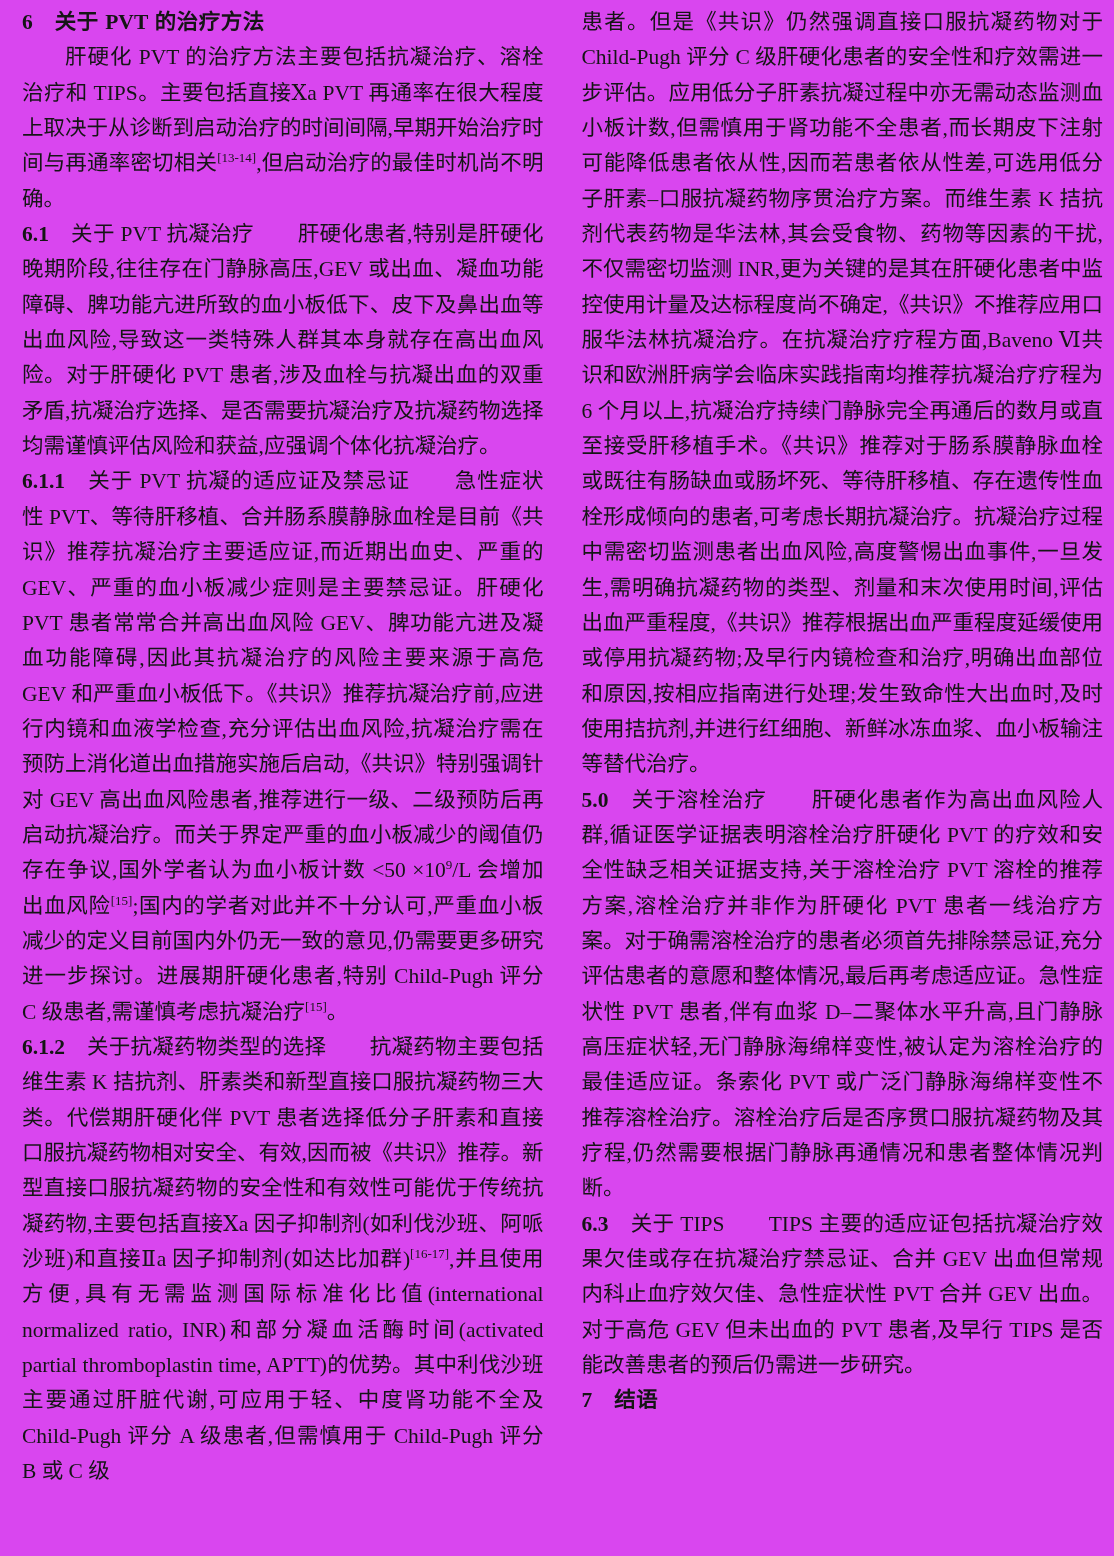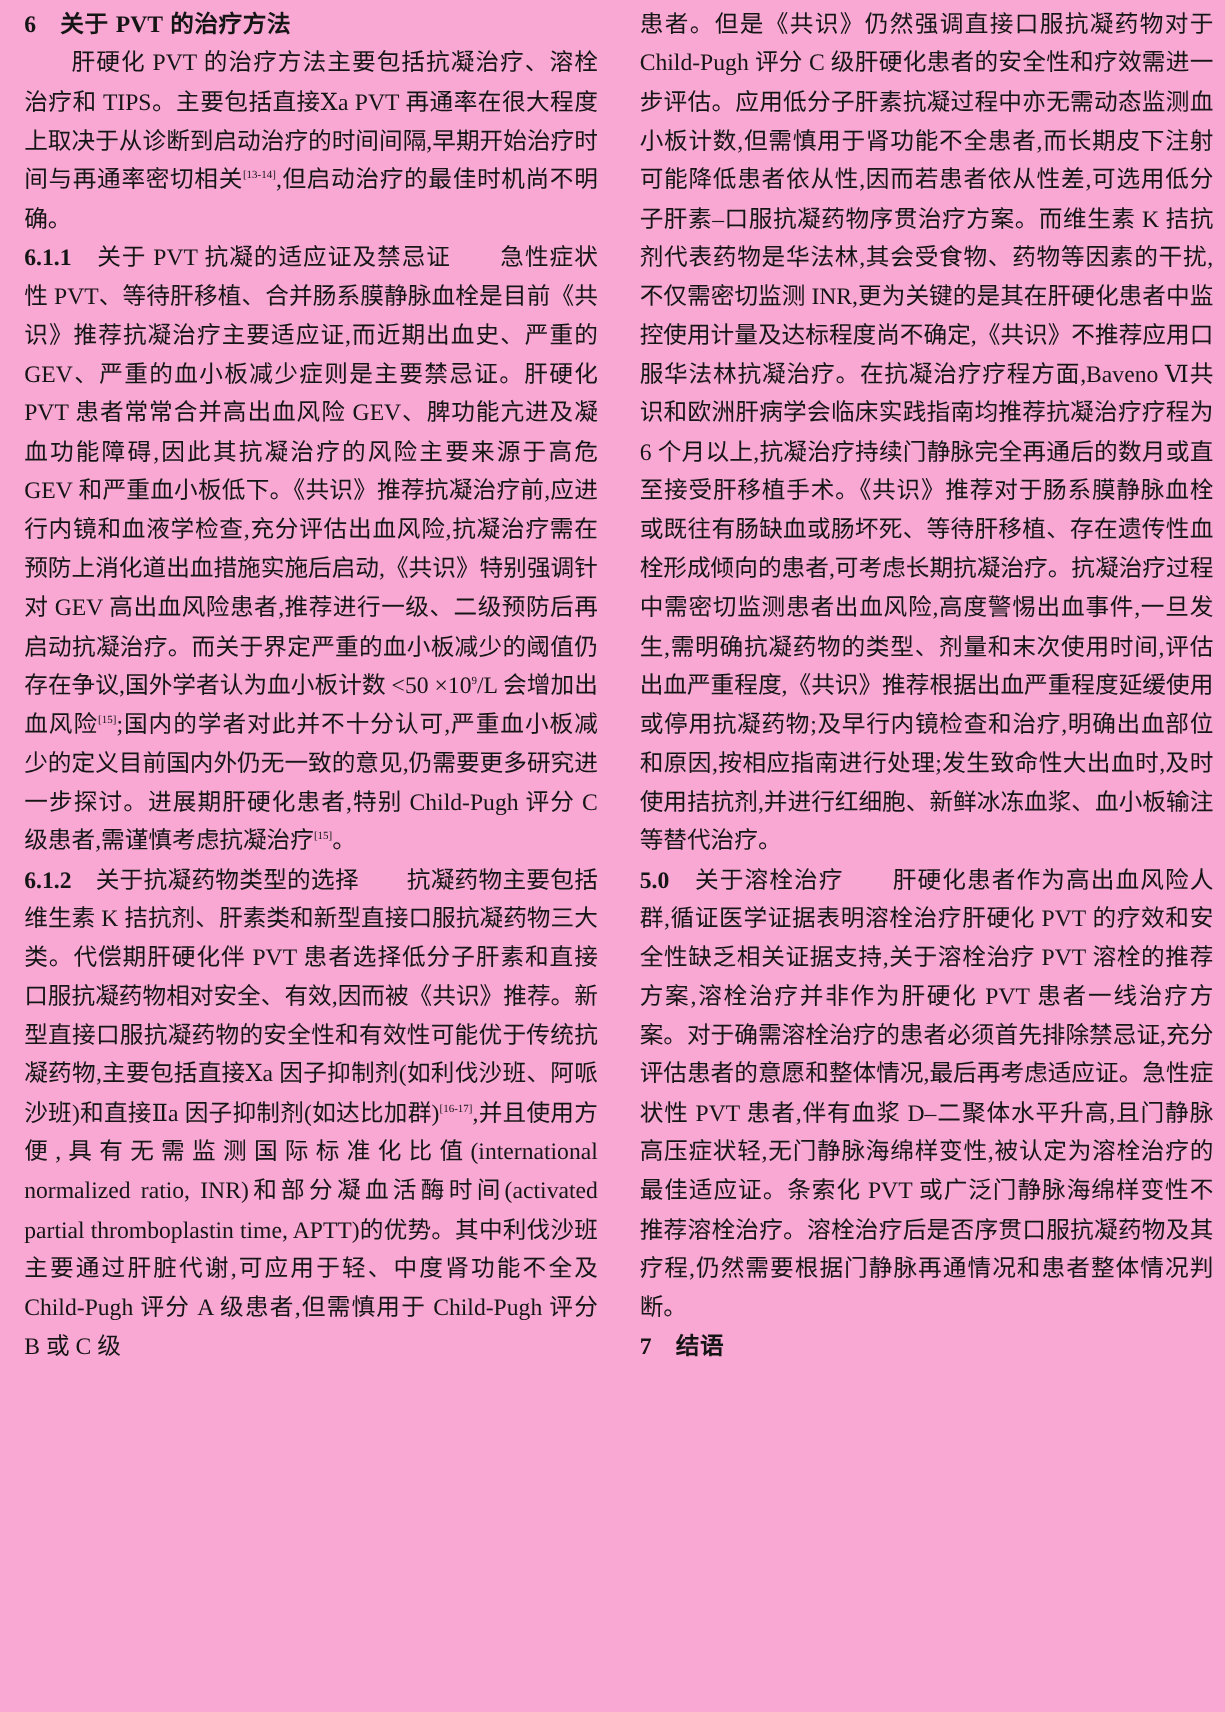--- a/index.html
+++ b/index.html
@@ -13,21 +13,21 @@
     overflow: hidden;
     color: #151515;
   }
   .page {
     box-sizing: border-box;
     width: 1114px;
     height: 1556px;
     padding: 5px 11px 0 22px;
     display: flex;
     column-gap: 38px;
-    background: #f9a8d4;
+    background: #d946ef;
     font-family: "Liberation Serif", "DejaVu Serif", serif;
     font-size: 21.5px;
     line-height: 35.35px;
   }
   .col {
     flex: 0 0 521.5px;
     width: 521.5px;
   }
   p.block {
     margin: 0;
@@ -43,33 +43,35 @@
   }
   .bold {
     font-weight: 700;
   }
   .heiti {
     font-weight: 700;
     font-family: "Liberation Sans", "DejaVu Sans", sans-serif;
     letter-spacing: 0.5px;
   }
   sup.superscript {
-    font-size: 10px;
+    font-size: 13px;
     line-height: 0;
     vertical-align: super;
   }
 </style>
 </head>
 <body>
 
 <div class="page">
   <div class="col">
     <p class="block h1"><span class="bold">6</span><span class="heiti">　关于 </span><span class="bold">PVT</span><span class="heiti"> 的治疗方法</span></p>
     <p class="block para"><span>肝硬化 PVT 的治疗方法主要包括抗凝治疗、溶栓治疗和 TIPS。主要包括直接Ⅹa PVT 再通率在很大程度上取决于从诊断到启动治疗的时间间隔,早期开始治疗时间与再通率密切相关</span><sup class="superscript">[13-14]</sup><span>,但启动治疗的最佳时机尚不明确。</span></p>
+    <p class="block runin"><span class="bold">6.1</span><span>　关于 PVT 抗凝治疗　　肝硬化患者,特别是肝硬化晚期阶段,往往存在门静脉高压,GEV 或出血、凝血功能障碍、脾功能亢进所致的血小板低下、皮下及鼻出血等出血风险,导致这一类特殊人群其本身就存在高出血风险。对于肝硬化 PVT 患者,涉及血栓与抗凝出血的双重矛盾,抗凝治疗选择、是否需要抗凝治疗及抗凝药物选择均需谨慎评估风险和获益,应强调个体化抗凝治疗。</span></p>
     <p class="block runin"><span class="bold">6.1.1</span><span>　关于 PVT 抗凝的适应证及禁忌证　　急性症状性 PVT、等待肝移植、合并肠系膜静脉血栓是目前《共识》推荐抗凝治疗主要适应证,而近期出血史、严重的 GEV、严重的血小板减少症则是主要禁忌证。肝硬化 PVT 患者常常合并高出血风险 GEV、脾功能亢进及凝血功能障碍,因此其抗凝治疗的风险主要来源于高危 GEV 和严重血小板低下。《共识》推荐抗凝治疗前,应进行内镜和血液学检查,充分评估出血风险,抗凝治疗需在预防上消化道出血措施实施后启动,《共识》特别强调针对 GEV 高出血风险患者,推荐进行一级、二级预防后再启动抗凝治疗。而关于界定严重的血小板减少的阈值仍存在争议,国外学者认为血小板计数 &lt;50 ×10</span><sup class="superscript">9</sup><span>/L 会增加出血风险</span><sup class="superscript">[15]</sup><span>;国内的学者对此并不十分认可,严重血小板减少的定义目前国内外仍无一致的意见,仍需要更多研究进一步探讨。进展期肝硬化患者,特别 Child-Pugh 评分 C 级患者,需谨慎考虑抗凝治疗</span><sup class="superscript">[15]</sup><span>。</span></p>
     <p class="block runin"><span class="bold">6.1.2</span><span>　关于抗凝药物类型的选择　　抗凝药物主要包括维生素 K 拮抗剂、肝素类和新型直接口服抗凝药物三大类。代偿期肝硬化伴 PVT 患者选择低分子肝素和直接口服抗凝药物相对安全、有效,因而被《共识》推荐。新型直接口服抗凝药物的安全性和有效性可能优于传统抗凝药物,主要包括直接Ⅹa 因子抑制剂(如利伐沙班、阿哌沙班)和直接Ⅱa 因子抑制剂(如达比加群)</span><sup class="superscript">[16-17]</sup><span>,并且使用方便,具有无需监测国际标准化比值(international normalized ratio, INR)和部分凝血活酶时间(activated partial thromboplastin time, APTT)的优势。其中利伐沙班主要通过肝脏代谢,可应用于轻、中度肾功能不全及 Child-Pugh 评分 A 级患者,但需慎用于 Child-Pugh 评分 B 或 C 级</span></p>
   </div>
   <div class="col">
     <p class="block cont"><span>患者。但是《共识》仍然强调直接口服抗凝药物对于 Child-Pugh 评分 C 级肝硬化患者的安全性和疗效需进一步评估。应用低分子肝素抗凝过程中亦无需动态监测血小板计数,但需慎用于肾功能不全患者,而长期皮下注射可能降低患者依从性,因而若患者依从性差,可选用低分子肝素–口服抗凝药物序贯治疗方案。而维生素 K 拮抗剂代表药物是华法林,其会受食物、药物等因素的干扰,不仅需密切监测 INR,更为关键的是其在肝硬化患者中监控使用计量及达标程度尚不确定,《共识》不推荐应用口服华法林抗凝治疗。在抗凝治疗疗程方面,Baveno Ⅵ共识和欧洲肝病学会临床实践指南均推荐抗凝治疗疗程为 6 个月以上,抗凝治疗持续门静脉完全再通后的数月或直至接受肝移植手术。《共识》推荐对于肠系膜静脉血栓或既往有肠缺血或肠坏死、等待肝移植、存在遗传性血栓形成倾向的患者,可考虑长期抗凝治疗。抗凝治疗过程中需密切监测患者出血风险,高度警惕出血事件,一旦发生,需明确抗凝药物的类型、剂量和末次使用时间,评估出血严重程度,《共识》推荐根据出血严重程度延缓使用或停用抗凝药物;及早行内镜检查和治疗,明确出血部位和原因,按相应指南进行处理;发生致命性大出血时,及时使用拮抗剂,并进行红细胞、新鲜冰冻血浆、血小板输注等替代治疗。</span></p>
     <p class="block runin"><span class="bold">5.0</span><span>　关于溶栓治疗　　肝硬化患者作为高出血风险人群,循证医学证据表明溶栓治疗肝硬化 PVT 的疗效和安全性缺乏相关证据支持,关于溶栓治疗 PVT 溶栓的推荐方案,溶栓治疗并非作为肝硬化 PVT 患者一线治疗方案。对于确需溶栓治疗的患者必须首先排除禁忌证,充分评估患者的意愿和整体情况,最后再考虑适应证。急性症状性 PVT 患者,伴有血浆 D–二聚体水平升高,且门静脉高压症状轻,无门静脉海绵样变性,被认定为溶栓治疗的最佳适应证。条索化 PVT 或广泛门静脉海绵样变性不推荐溶栓治疗。溶栓治疗后是否序贯口服抗凝药物及其疗程,仍然需要根据门静脉再通情况和患者整体情况判断。</span></p>
+    <p class="block runin"><span class="bold">6.3</span><span>　关于 TIPS　　TIPS 主要的适应证包括抗凝治疗效果欠佳或存在抗凝治疗禁忌证、合并 GEV 出血但常规内科止血疗效欠佳、急性症状性 PVT 合并 GEV 出血。对于高危 GEV 但未出血的 PVT 患者,及早行 TIPS 是否能改善患者的预后仍需进一步研究。</span></p>
     <p class="block h1"><span class="bold">7</span><span class="heiti">　结语</span></p>
   </div>
 </div>
 
 </body></html>

